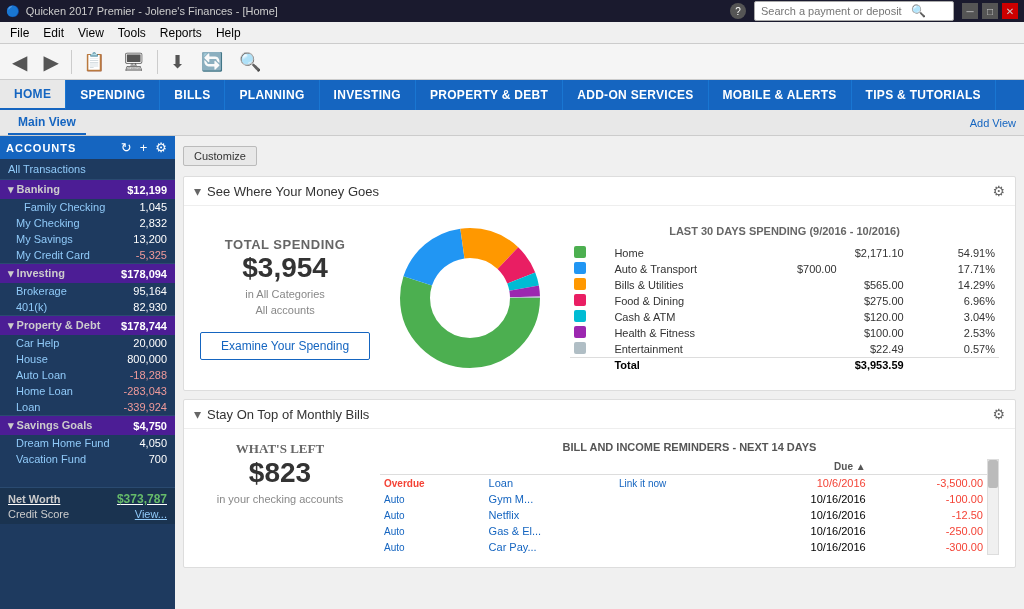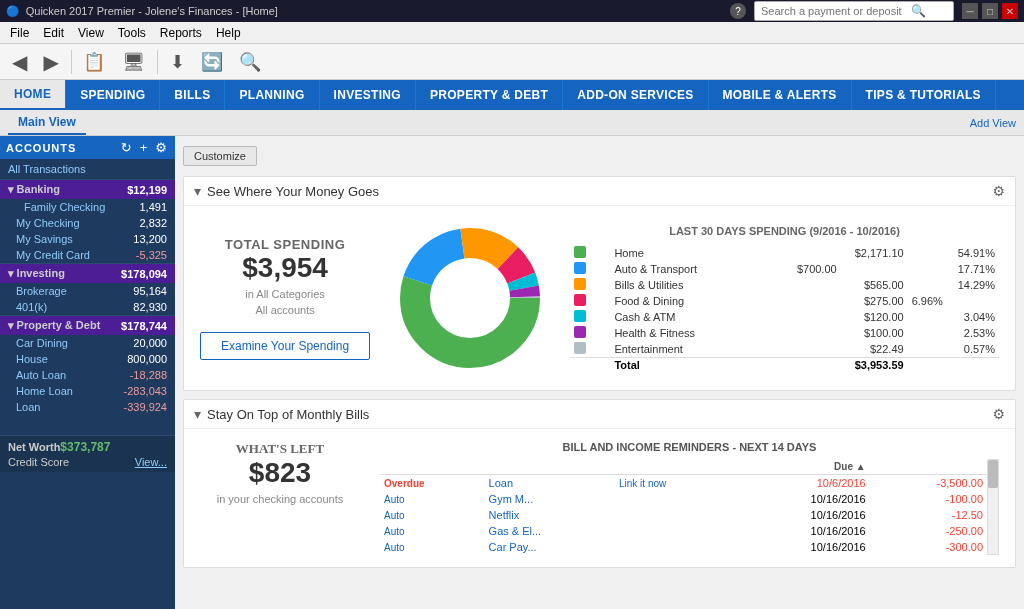--- a/index.html
+++ b/index.html
@@ -50,21 +50,21 @@
     .account-group-header .group-name { display: flex; align-items: center; gap: 4px; cursor: pointer; }
     .account-group-header .group-total { color: white; font-size: 11px; }
     .account-item { display: flex; align-items: center; justify-content: space-between; padding: 2px 8px 2px 16px; cursor: pointer; }
     .account-item .acc-name { color: #90caf9; font-size: 11px; }
     .account-item .acc-val { font-size: 11px; color: white; }
     .account-item .acc-val.negative { color: #ef9a9a; }
     .account-item.sub { padding-left: 24px; }
 
     
     .sidebar-footer { position: sticky; bottom: 0; background: #1a3350; border-top: 1px solid #2a4a70; padding: 4px 8px; }
-    .net-worth-row { display: flex; align-items: center; }
+    .net-worth-row { display: flex; justify-content: space-between; align-items: center; text-decoration: underline; }
     .net-worth-label { color: #ccc; font-size: 11px; font-weight: 600; }
     .net-worth-val { color: #66bb6a; font-size: 12px; font-weight: 700; }
     .credit-score-row { display: flex; justify-content: space-between; align-items: center; margin-top: 2px; }
     .credit-score-label { color: #ccc; font-size: 11px; }
     .credit-score-link { color: #90caf9; font-size: 11px; cursor: pointer; text-decoration: underline; }
 
     
     .main-content { flex: 1; background: #f0f0f0; overflow-y: auto; padding: 8px; display: flex; flex-direction: column; gap: 8px; }
 
     
@@ -191,21 +191,21 @@
     </div>
     <a class="all-transactions">All Transactions</a>
 
     <div class="account-group">
       <div class="account-group-header">
         <span class="group-name">▾ Banking</span>
         <span class="group-total">$12,199</span>
       </div>
       <div class="account-item sub">
         <span class="acc-name">Family Checking</span>
-        <span class="acc-val">1,491</span>
+        <span class="acc-val">1,045</span>
       </div>
       <div class="account-item">
         <span class="acc-name">My Checking</span>
         <span class="acc-val">2,832</span>
       </div>
       <div class="account-item">
         <span class="acc-name">My Savings</span>
         <span class="acc-val">13,200</span>
       </div>
       <div class="account-item">
@@ -228,41 +228,55 @@
         <span class="acc-val">82,930</span>
       </div>
     </div>
 
     <div class="account-group">
       <div class="account-group-header">
         <span class="group-name">▾ Property &amp; Debt</span>
         <span class="group-total">$178,744</span>
       </div>
       <div class="account-item">
-        <span class="acc-name">Car Dining</span>
+        <span class="acc-name">Car Help</span>
         <span class="acc-val">20,000</span>
       </div>
       <div class="account-item">
         <span class="acc-name">House</span>
         <span class="acc-val">800,000</span>
       </div>
       <div class="account-item">
         <span class="acc-name">Auto Loan</span>
         <span class="acc-val negative">-18,288</span>
       </div>
       <div class="account-item">
         <span class="acc-name">Home Loan</span>
         <span class="acc-val negative">-283,043</span>
       </div>
       <div class="account-item">
         <span class="acc-name">Loan</span>
         <span class="acc-val negative">-339,924</span>
       </div>
     </div>
 
+    <div class="account-group">
+      <div class="account-group-header">
+        <span class="group-name">▾ Savings Goals</span>
+        <span class="group-total">$4,750</span>
+      </div>
+      <div class="account-item">
+        <span class="acc-name">Dream Home Fund</span>
+        <span class="acc-val">4,050</span>
+      </div>
+      <div class="account-item">
+        <span class="acc-name">Vacation Fund</span>
+        <span class="acc-val">700</span>
+      </div>
+    </div>
 
     <div style="flex:1; min-height:20px;"></div>
 
     <div class="sidebar-footer">
       <div class="net-worth-row">
         <span class="net-worth-label">Net Worth</span>
         <span class="net-worth-val">$373,787</span>
       </div>
       <div class="credit-score-row">
         <span class="credit-score-label">Credit Score</span>
@@ -328,21 +342,21 @@
                 <tr>
     <td><span style="display:inline-block;width:12px;height:12px;background:#ff9800;border-radius:2px;"></span></td>
     <td style="color:#333;">Bills &amp; Utilities</td>
     <td style="color:#333;text-align:right;">$565.00</td>
     <td style="color:#333;text-align:right;">14.29%</td>
   </tr>
                 <tr>
     <td><span style="display:inline-block;width:12px;height:12px;background:#e91e63;border-radius:2px;"></span></td>
     <td style="color:#333;">Food &amp; Dining</td>
     <td style="color:#333;text-align:right;">$275.00</td>
-    <td style="color:#333;">6.96%</td>
+    <td style="color:#333;text-align:right;">6.96%</td>
   </tr>
                 <tr>
     <td><span style="display:inline-block;width:12px;height:12px;background:#00bcd4;border-radius:2px;"></span></td>
     <td style="color:#333;">Cash &amp; ATM</td>
     <td style="color:#333;text-align:right;">$120.00</td>
     <td style="color:#333;text-align:right;">3.04%</td>
   </tr>
                 <tr>
     <td><span style="display:inline-block;width:12px;height:12px;background:#9c27b0;border-radius:2px;"></span></td>
     <td style="color:#333;">Health &amp; Fitness</td>

